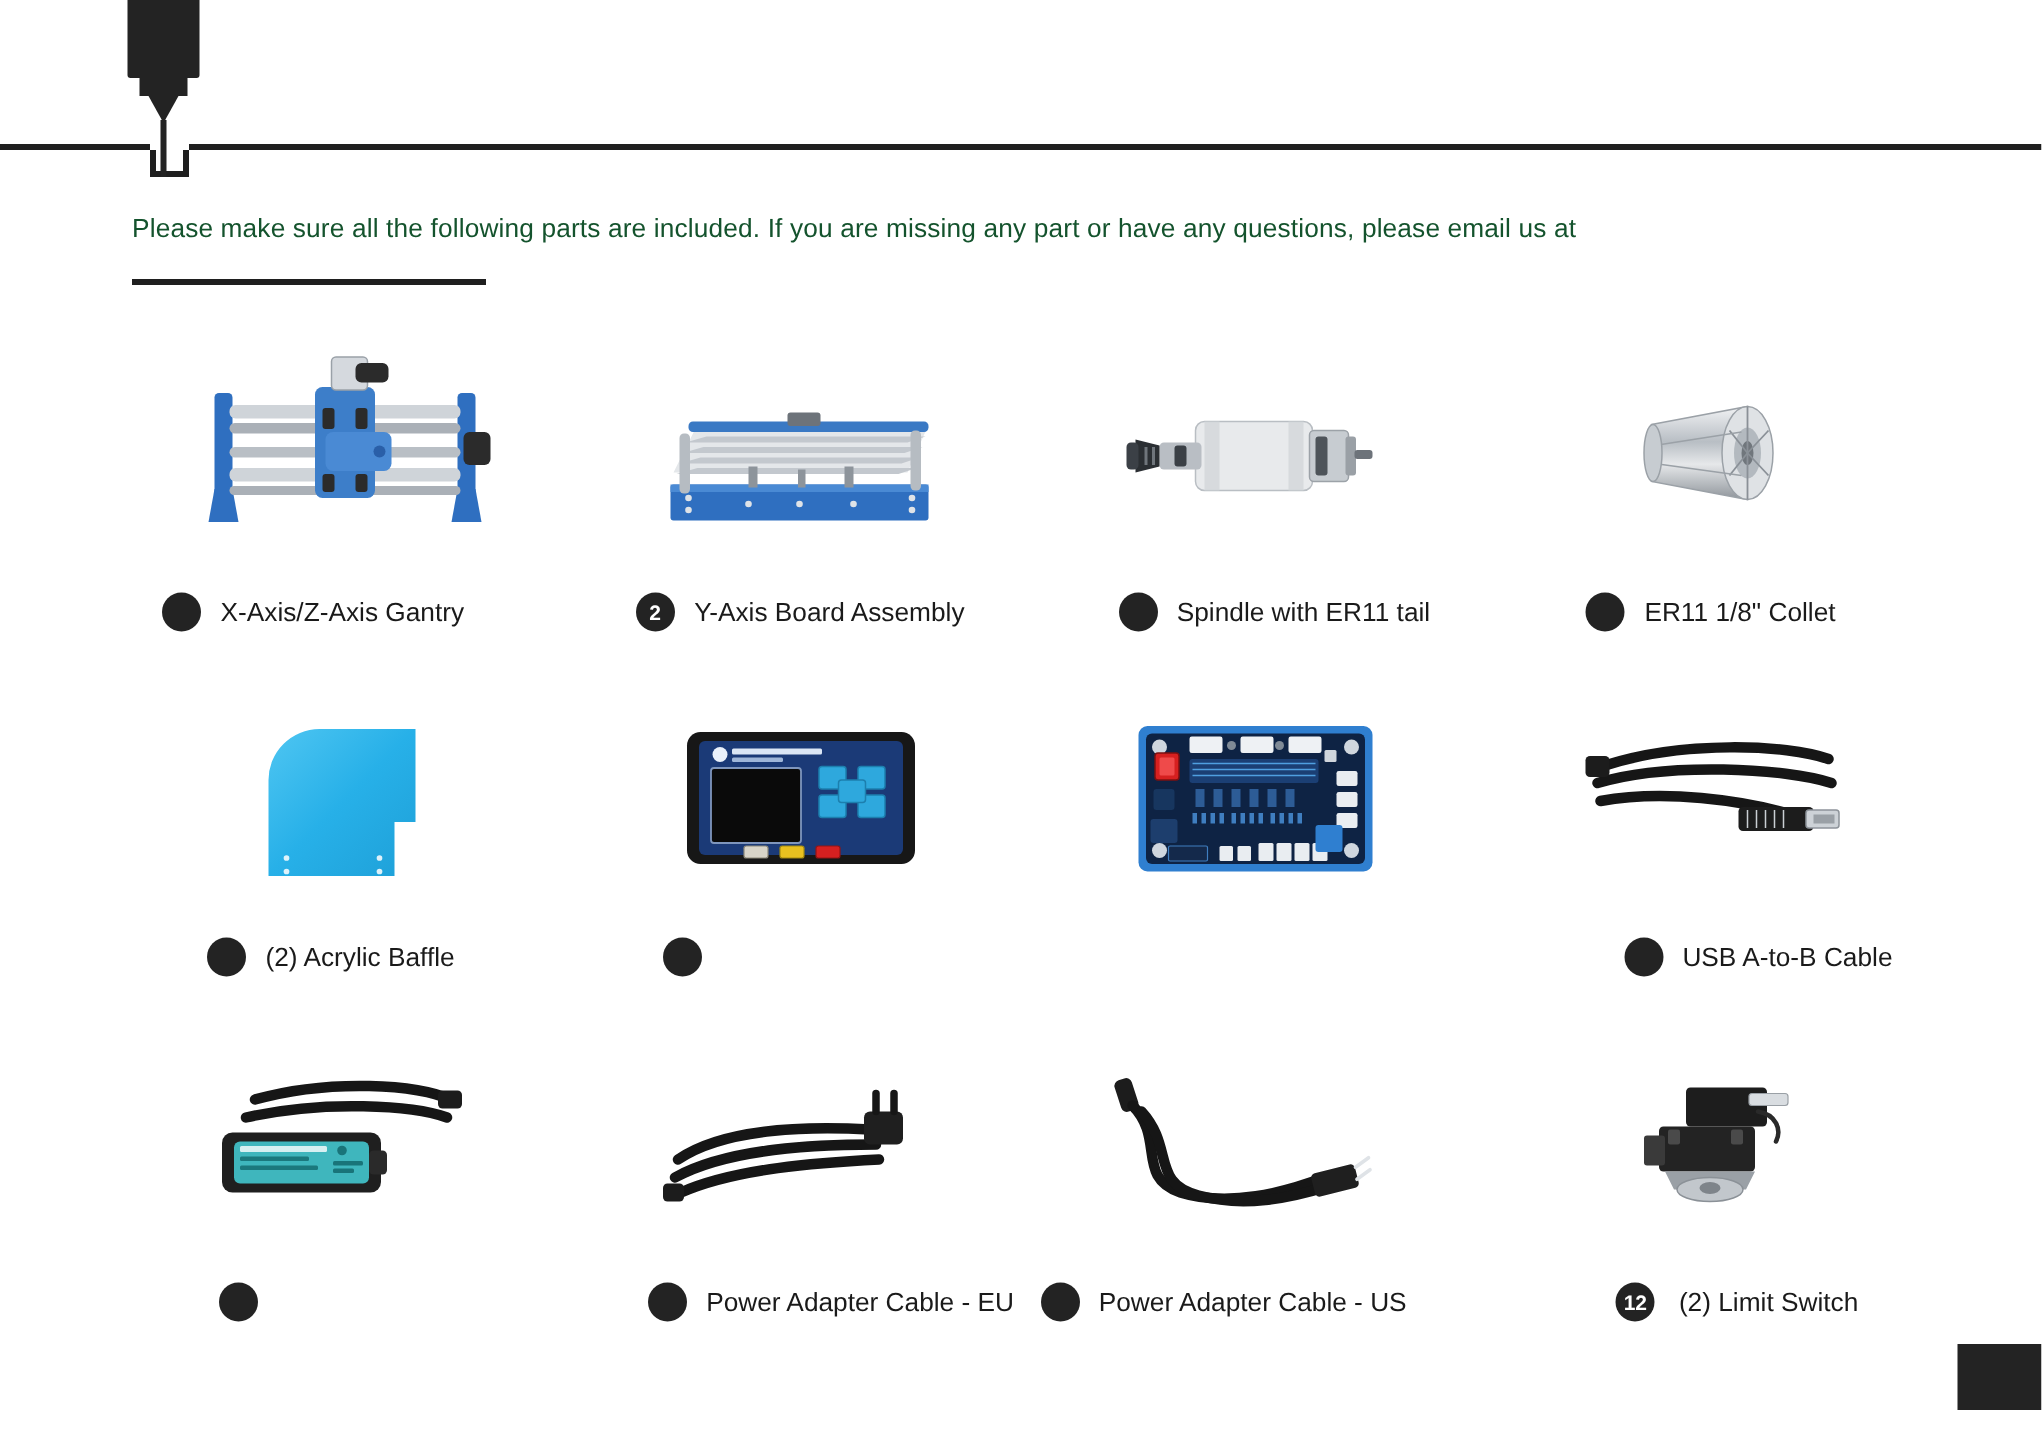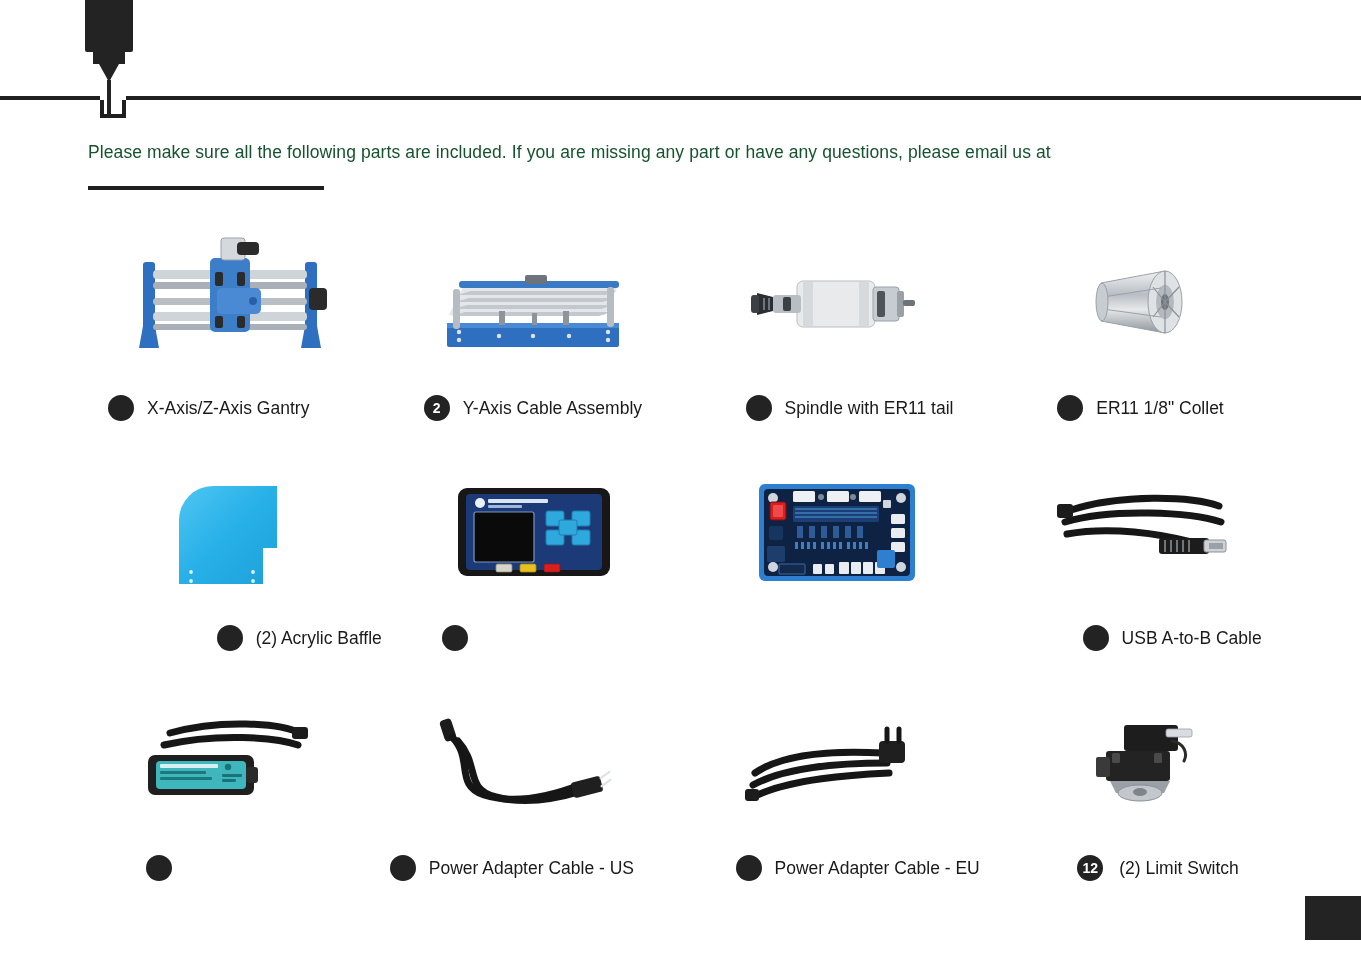--- a/index.html
+++ b/index.html
@@ -83,21 +83,21 @@
     display:flex; align-items:center; justify-content:center;
     font-size:14px; font-weight:bold; line-height:1;
   }
   .caption-text { font-size:17.5px; color:#1a1a1a; white-space:nowrap; }
 
   
   .r1c1 .caption { justify-content:flex-start; padding-left:30px; }
   .r1c2 .caption { justify-content:flex-start; padding-left:42px; }
   .r1c3 .caption { justify-content:flex-start; padding-left:60px;align-items:center; }
   .r1c4 .caption { justify-content:flex-start; padding-left:68px; }
-  .r2c1 .caption { justify-content:flex-end; padding-left:60px; }
+  .r2c1 .caption { justify-content:flex-start; padding-left:60px; }
   .r2c2 .caption { justify-content:flex-start; padding-left:60px; }
   .r2c3 .caption { justify-content:flex-start; padding-left:60px; }
   .r2c4 .caption { justify-content:center; padding-left:62px; }
   .r3c1 .caption { justify-content:flex-start; padding-left:68px; }
   .r3c2 .caption { justify-content:flex-start; padding-left:8px; }
   .r3c3 .caption { justify-content:flex-start; padding-left:50px; }
   .r3c4 .caption { justify-content:flex-start; padding-left:88px;gap:16px; }
 
   
   .corner-tab {
@@ -180,21 +180,21 @@
         <rect x="24" y="52" width="7" height="40" rx="3" fill="#b6bcc2"></rect>
         <rect x="178" y="50" width="7" height="40" rx="3" fill="#b6bcc2"></rect>
         <rect x="96" y="38" width="22" height="9" rx="2" fill="#6d737a"></rect>
         <rect x="70" y="74" width="6" height="14" fill="#8d949b"></rect>
         <rect x="134" y="74" width="6" height="14" fill="#8d949b"></rect>
         <rect x="103" y="76" width="5" height="12" fill="#8d949b"></rect>
       </svg>
     </div>
     <div class="caption">
       <span class="bullet">2</span>
-      <span class="caption-text">Y-Axis Cable Assembly</span>
+      <span class="caption-text">Y-Axis Board Assembly</span>
     </div>
   </div>
 
   <div class="cell r1c3">
     <div class="art">
       <svg width="200" height="110" viewBox="0 0 200 110">
         <rect x="60" y="34" width="78" height="46" rx="6" fill="#e8eaec" stroke="#b9bec3" stroke-width="1"></rect>
         <rect x="66" y="34" width="10" height="46" fill="#d2d6da" opacity="0.8"></rect>
         <rect x="122" y="34" width="10" height="46" fill="#d2d6da" opacity="0.8"></rect>
         <rect x="136" y="40" width="26" height="34" rx="3" fill="#c7ccd1" stroke="#9ca2a8" stroke-width="1"></rect>
@@ -415,60 +415,60 @@
         </g>
         <rect x="116" y="60" width="12" height="16" rx="3" fill="#2a2a2a"></rect>
       </svg>
     </div>
     <div class="caption">
       <span class="bullet"></span>
       <span class="caption-text"></span>
     </div>
   </div>
 
+  <div class="cell r3c3">
+    <div class="art">
+      <svg width="200" height="110" viewBox="0 0 200 110">
+        <g fill="none" stroke="#161616" stroke-width="7" stroke-linecap="round">
+          <path d="M18 66 C50 44, 110 44, 146 46"></path>
+          <path d="M16 78 C52 58, 112 56, 150 56"></path>
+          <path d="M20 88 C56 72, 112 68, 152 66"></path>
+        </g>
+        <rect x="142" y="34" width="26" height="22" rx="4" fill="#1f1f1f"></rect>
+        <g stroke="#161616" stroke-width="5" stroke-linecap="round">
+          <path d="M150 34 L150 22"></path>
+          <path d="M162 34 L162 22"></path>
+        </g>
+        <rect x="8" y="82" width="14" height="12" rx="3" fill="#1c1c1c"></rect>
+      </svg>
+    </div>
+    <div class="caption">
+      <span class="bullet"></span>
+      <span class="caption-text">Power Adapter Cable - EU</span>
+    </div>
+  </div>
+
   <div class="cell r3c2">
     <div class="art">
       <svg width="200" height="110" viewBox="0 0 200 110">
         <rect x="8" y="12" width="12" height="22" rx="4" fill="#1c1c1c" transform="rotate(-18 14 23)"></rect>
         <g fill="none" stroke="#161616" stroke-width="7" stroke-linecap="round">
           <path d="M18 30 C40 52, 20 78, 50 88 C82 98, 120 88, 146 78"></path>
           <path d="M24 34 C46 58, 30 82, 62 90 C92 98, 122 92, 148 84"></path>
         </g>
         <rect x="138" y="72" width="30" height="16" rx="3" fill="#1f1f1f" transform="rotate(-14 153 80)"></rect>
         <g stroke="#dfe3e7" stroke-width="2.4" stroke-linecap="round">
           <path d="M166 70 L176 66" transform="rotate(-14 171 68)"></path>
           <path d="M167 78 L177 74" transform="rotate(-14 172 76)"></path>
         </g>
       </svg>
     </div>
     <div class="caption">
       <span class="bullet"></span>
       <span class="caption-text">Power Adapter Cable - US</span>
-    </div>
-  </div>
-
-  <div class="cell r3c3">
-    <div class="art">
-      <svg width="200" height="110" viewBox="0 0 200 110">
-        <g fill="none" stroke="#161616" stroke-width="7" stroke-linecap="round">
-          <path d="M18 66 C50 44, 110 44, 146 46"></path>
-          <path d="M16 78 C52 58, 112 56, 150 56"></path>
-          <path d="M20 88 C56 72, 112 68, 152 66"></path>
-        </g>
-        <rect x="142" y="34" width="26" height="22" rx="4" fill="#1f1f1f"></rect>
-        <g stroke="#161616" stroke-width="5" stroke-linecap="round">
-          <path d="M150 34 L150 22"></path>
-          <path d="M162 34 L162 22"></path>
-        </g>
-        <rect x="8" y="82" width="14" height="12" rx="3" fill="#1c1c1c"></rect>
-      </svg>
-    </div>
-    <div class="caption">
-      <span class="bullet"></span>
-      <span class="caption-text">Power Adapter Cable - EU</span>
     </div>
   </div>
 
   <div class="cell r3c4">
     <div class="art">
       <svg width="150" height="110" viewBox="0 0 150 110">
         <rect x="58" y="18" width="54" height="26" rx="3" fill="#1d1d1d"></rect>
         <rect x="100" y="22" width="26" height="8" rx="2" fill="#d9dde1" stroke="#9aa0a6" stroke-width="0.8"></rect>
         <rect x="40" y="44" width="64" height="30" rx="3" fill="#232323"></rect>
         <rect x="30" y="50" width="14" height="20" rx="2" fill="#3a3a3a"></rect>

